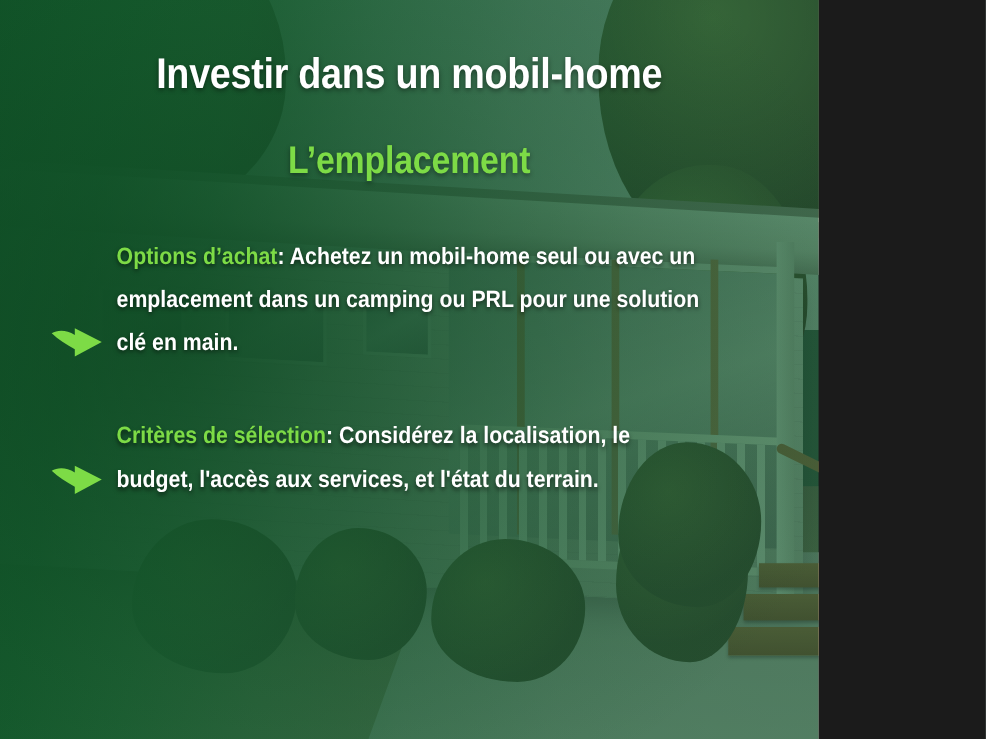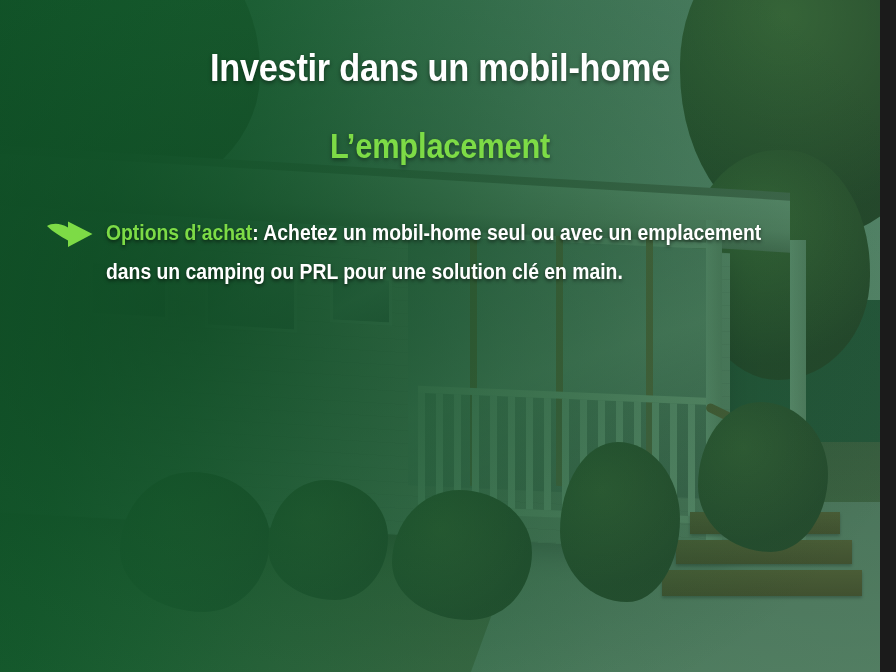--- a/index.html
+++ b/index.html
@@ -2,21 +2,21 @@
 <html><head>
 <meta charset="utf-8">
 <style>
   html, body {
     margin: 0;
     padding: 0;
     background: #1b1b1b;
   }
   #slide {
     position: relative;
-    width: 880px;
+    width: 744px;
     height: 672px;
     overflow: hidden;
     font-family: "Liberation Sans", "DejaVu Sans", sans-serif;
     background: #2e6b4a;
   }
 
   
   .photo-layer {
     position: absolute;
     inset: 0;
@@ -218,21 +218,21 @@
 
   .bullets {
     position: absolute;
     left: 46px;
     right: 36px;
     top: 214px;
   }
   .bullet {
     position: relative;
     display: flex;
-    align-items: flex-start;
+    align-items: flex-end;
     margin-bottom: 46px;
   }
   .arrow-icon {
     flex: 0 0 auto;
     width: 48px;
     height: 34px;
     margin-top: 6px;
     margin-right: 12px;
   }
   .arrow-icon svg { display: block; }
@@ -315,17 +315,28 @@
           <svg width="48" height="34" viewBox="0 0 48 34" aria-hidden="true">
             <path d="M1 6 C6 3 14 2.5 22 7.5 L22 1.5 L46.5 14 L22 27 L22 20.5 C14 16 7 12 1 6 Z" fill="#7ddb46"></path>
           </svg>
         </span>
         <div class="bullet-text">
           <span class="bullet-label">Options d’achat</span><span class="bullet-colon">:</span>
           <span>Achetez un mobil-home seul ou avec un emplacement dans un camping ou PRL pour une solution clé en main.</span>
         </div>
       </div>
 
+      <div class="bullet">
+        <span class="arrow-icon">
+          <svg width="48" height="34" viewBox="0 0 48 34" aria-hidden="true">
+            <path d="M1 6 C6 3 14 2.5 22 7.5 L22 1.5 L46.5 14 L22 27 L22 20.5 C14 16 7 12 1 6 Z" fill="#7ddb46"></path>
+          </svg>
+        </span>
+        <div class="bullet-text">
+          <span class="bullet-label">Critères de sélection</span><span class="bullet-colon">:</span>
+          <span>Considérez la localisation, le budget, l'accès aux services, et l'état du terrain.</span>
+        </div>
+      </div>
 
 
     </div>
   </div>
 </div>
 
 </body></html>

